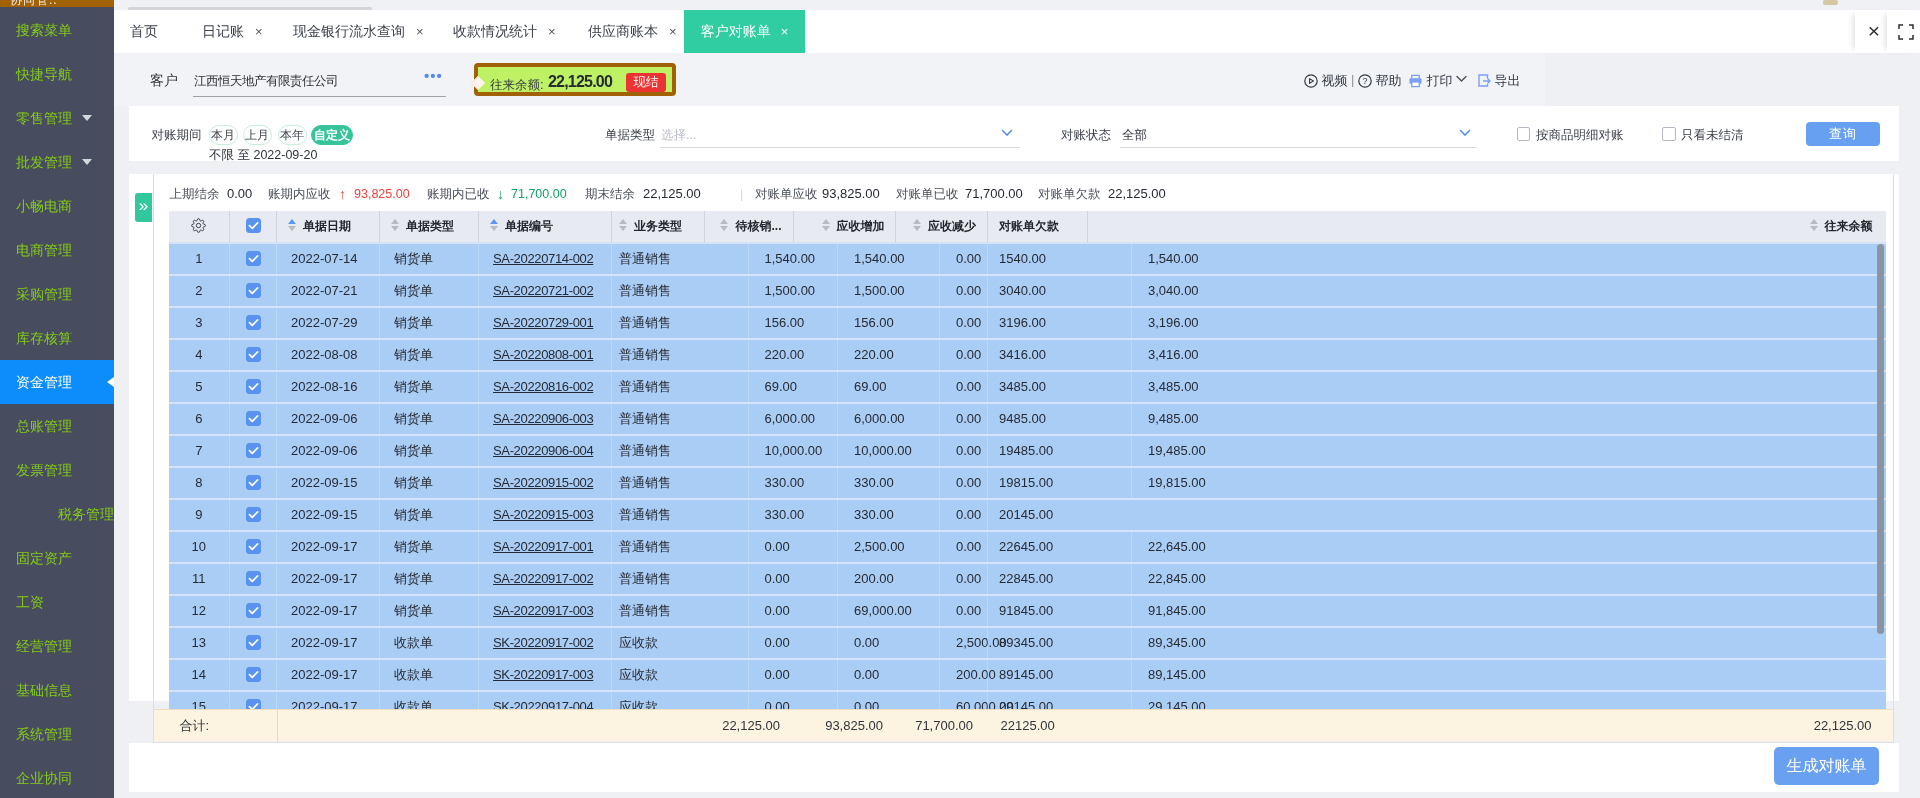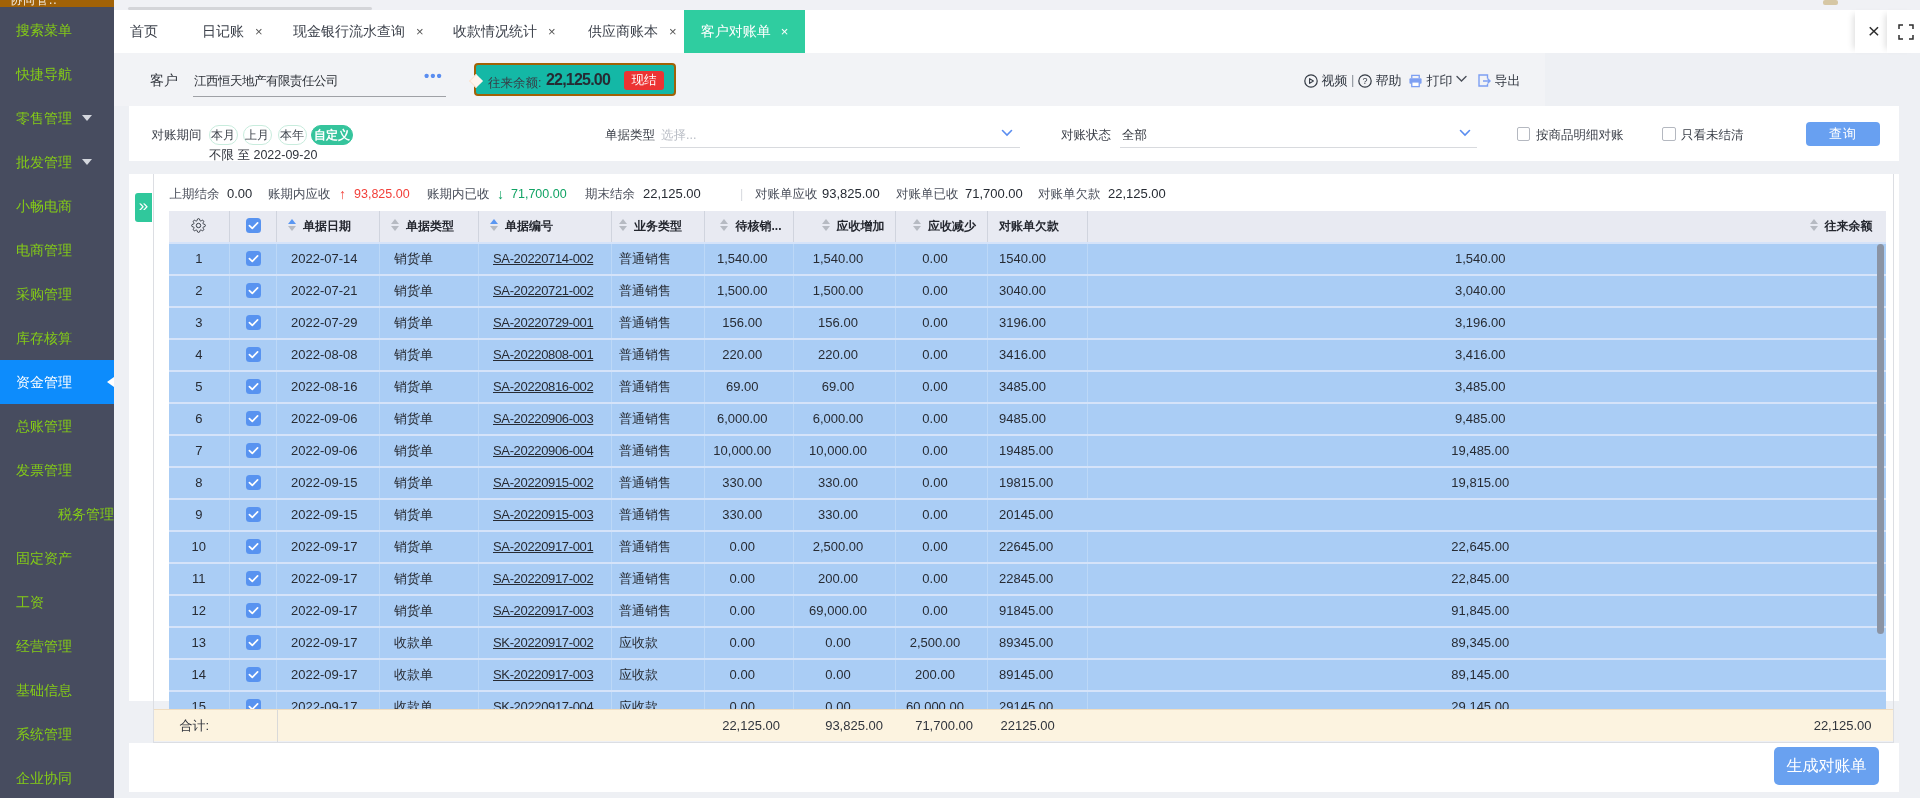--- a/index.html
+++ b/index.html
@@ -22,21 +22,21 @@
 #tabact .x{color:#fff;font-size:13px;margin-left:6px;}
 #closeall{position:absolute;right:27px;top:0;width:38px;height:43px;line-height:42px;text-align:center;font-size:21px;color:#2e2e2e;box-shadow:-6px 0 6px -4px rgba(0,0,0,0.12);}
 #fullscr{position:absolute;right:0;top:0;width:33px;height:43px;box-shadow:-6px 0 6px -4px rgba(0,0,0,0.12);}
 #fullscr svg{margin:14px 0 0 11px;}
 
 #custrow{position:absolute;left:114px;top:53px;width:1431px;height:53px;background:#f2f3f6;}
 #custrow .lab{position:absolute;left:36px;top:19px;font-size:14px;color:#31353d;}
 #custrow .comp{position:absolute;left:80px;top:20px;font-size:12.5px;color:#2b2f36;letter-spacing:-0.5px;}
 #custrow .uline{position:absolute;left:78.5px;top:42.5px;width:253.5px;height:1px;background:#9fa1a6;}
 #custrow .dots{position:absolute;left:310px;top:14px;color:#5a8df0;font-size:15px;font-weight:700;letter-spacing:1px;}
-#peach{position:absolute;left:360px;top:9.5px;width:202px;height:33px;background:#14b8a6;border:2px solid #a16207;border-radius:4px;}
+#peach{position:absolute;left:360px;top:9.5px;width:202px;height:33px;background:#bef264;border:4px solid #a16207;border-radius:4px;}
 #peach .notch{position:absolute;left:-5.5px;top:11.5px;width:10px;height:10px;background:#fef4ed;border-left:1px solid #fae3d3;border-bottom:1px solid #fae3d3;transform:rotate(45deg);}
 #peach .t1{position:absolute;left:12px;top:10px;font-size:12.5px;color:#383d46;}
 #peach .t2{position:absolute;left:70px;top:6.5px;font-size:16px;font-weight:700;color:#262b33;letter-spacing:-0.8px;}
 #badge{position:absolute;left:148px;top:6.5px;width:40px;height:19px;background:#ec3333;border-radius:3px;color:#fff;font-size:12.5px;text-align:center;line-height:19px;}
 #toolbar{position:absolute;right:0px;top:0px;height:53px;width:260px;}
 .tbi{position:absolute;top:19px;font-size:13px;color:#343a44;white-space:nowrap;}
 
 #filtercard{position:absolute;left:129px;top:106px;width:1770px;height:55px;background:#fff;}
 #filtercard .flab{position:absolute;font-size:12.5px;color:#3a3f48;}
 .pill{position:absolute;top:18.5px;height:20px;line-height:18px;border:1px solid #c8ecdd;border-radius:10px;background:#fff;font-size:12px;color:#3f444d;text-align:center;}
@@ -77,21 +77,21 @@
 .tc.c7,.hc.c7{padding-right:10.5px;}
 .tc.c8,.hc.c8{padding-right:11px;}
 .tc.c9{padding-left:11px;}
 #rows{position:absolute;left:0;top:31px;width:1717px;height:466.5px;overflow:hidden;}
 .tr{position:relative;width:1717px;height:32px;background:#aacdf5;border-top:2px solid #d5e3f9;}
 
 .tc{position:absolute;top:0;height:30px;line-height:30px;padding-left:14px;font-size:13px;color:#272b33;white-space:nowrap;border-left:1px solid rgba(255,255,255,0.22);}
 .tc.c0{border-left:none;}
 .tc.ctr{text-align:center;padding-left:0;}
 .tc.ctr .cb svg{vertical-align:middle;margin-top:-2px;}
-.tc.r{padding-left:0;padding-right:13px;text-align:center;}
+.tc.r{padding-left:16px;padding-right:13px;text-align:left;margin-left:44px;}
 .lnk{text-decoration:underline;letter-spacing:-0.35px;}
 #totrow{position:absolute;left:24.5px;top:534.5px;width:1739.5px;height:32.5px;background:#fcf3e0;border-top:1px solid #f0ddc0;font-size:13px;color:#30343c;}
 #totrow .cell{position:absolute;top:0;height:32px;line-height:32px;white-space:nowrap;}
 #vscroll{position:absolute;left:1747.5px;top:70px;width:7px;height:390px;background:#8b94a4;border-radius:3.5px;}
 #footer{position:absolute;left:0;top:569px;width:1770px;height:49px;background:#fff;}
 #genbtn{position:absolute;left:1645px;top:4px;width:105px;height:38px;background:#69a1f0;border-radius:5px;color:#fff;font-size:16px;text-align:center;line-height:38px;}
 
 .c0{left:0.0px;width:60.5px;}
 .c1{left:60.5px;width:47.0px;}
 .c2{left:107.5px;width:103.0px;}

